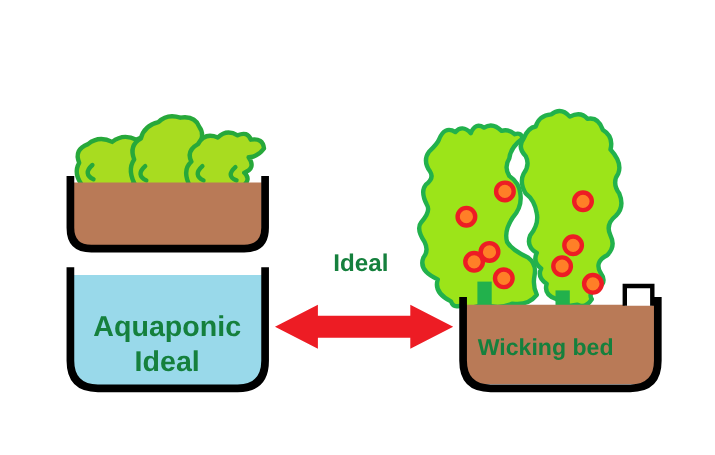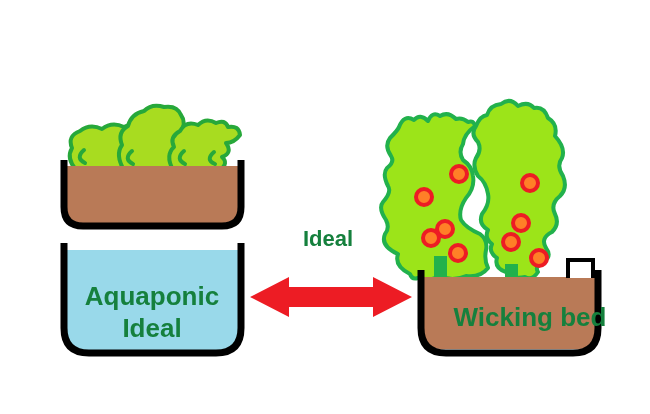--- a/index.html
+++ b/index.html
@@ -14,21 +14,21 @@
   .label{
     position:absolute;
     transform:translate(-50%,-50%);
     font-weight:bold;
     color:#15803d;
     text-align:center;
     white-space:nowrap;
   }
   .tank-label{left:152px;top:312px;font-size:26px;line-height:32px;}
   .spacing-label{left:328px;top:239px;font-size:22px;line-height:26px;}
-  .wicking-label{left:530px;top:317px;font-size:26px;line-height:24px;}
+  .wicking-label{left:496px;top:317px;font-size:21px;line-height:24px;}
 </style>
 </head>
 <body>
 
 <div class="scene">
 
   <svg width="650" height="414" viewBox="0 0 650 414">
 
     <g>
       <path stroke-width="4" stroke-linejoin="round" d="M 76,170 Q 66,158 72,148 Q 67,136 80,131 Q 90,123 102,129 Q 112,121 124,127 Q 133,122 137,131 Q 130,139 122,141 Q 129,149 120,153 Q 127,161 119,170 Z" fill="#a8dc20" stroke="#27a83a"></path>

